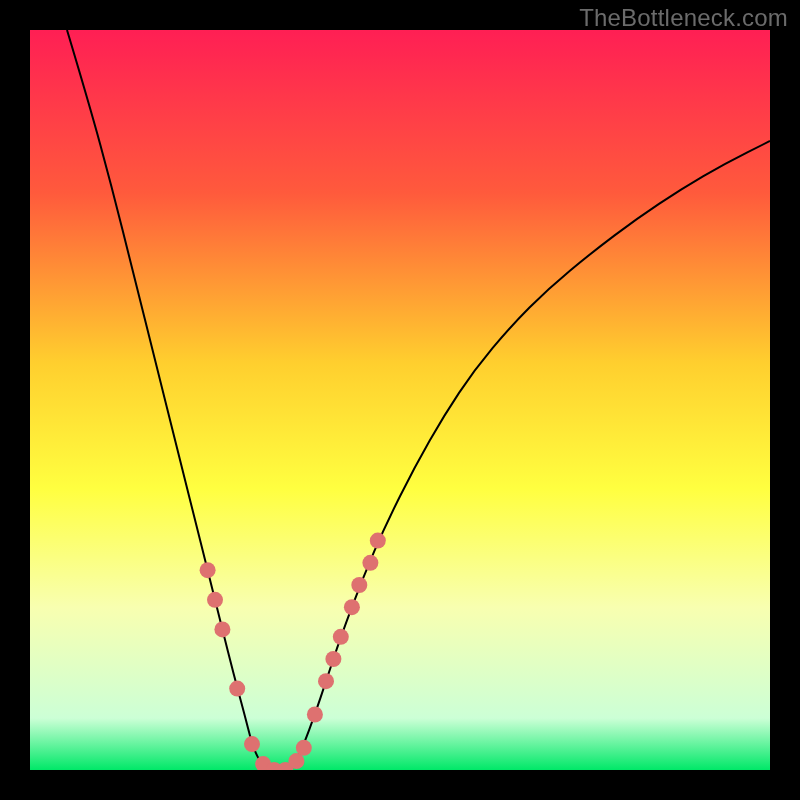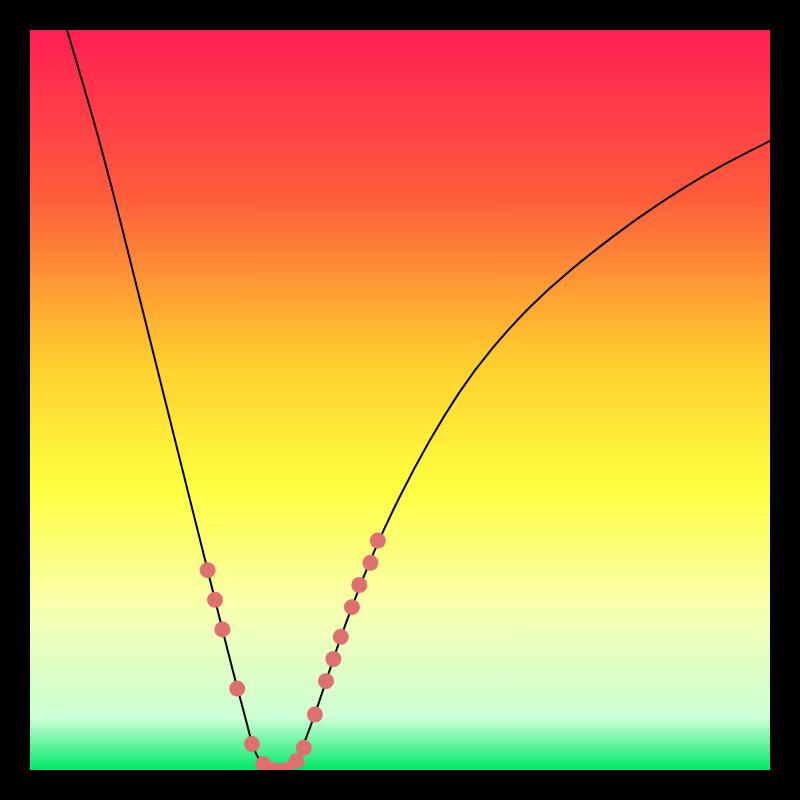--- a/index.html
+++ b/index.html
@@ -38,20 +38,21 @@
     position: absolute;
     left: 0;
     top: 0;
   }
 </style>
 </head>
 <body>
 
 <div class="container">
 
+  <div class="watermark">TheBottleneck.com</div>
 
   <div class="plot-area">
     <svg id="chart-svg" width="740" height="740" viewBox="0 0 740 740">
       <defs>
         <linearGradient id="bg-grad" x1="0" y1="0" x2="0" y2="1">
             <stop offset="0%" stop-color="#ff1f54"></stop>
             <stop offset="22%" stop-color="#ff5a3c"></stop>
             <stop offset="45%" stop-color="#ffcf2e"></stop>
             <stop offset="62%" stop-color="#ffff40"></stop>
             <stop offset="78%" stop-color="#f8ffb0"></stop>

